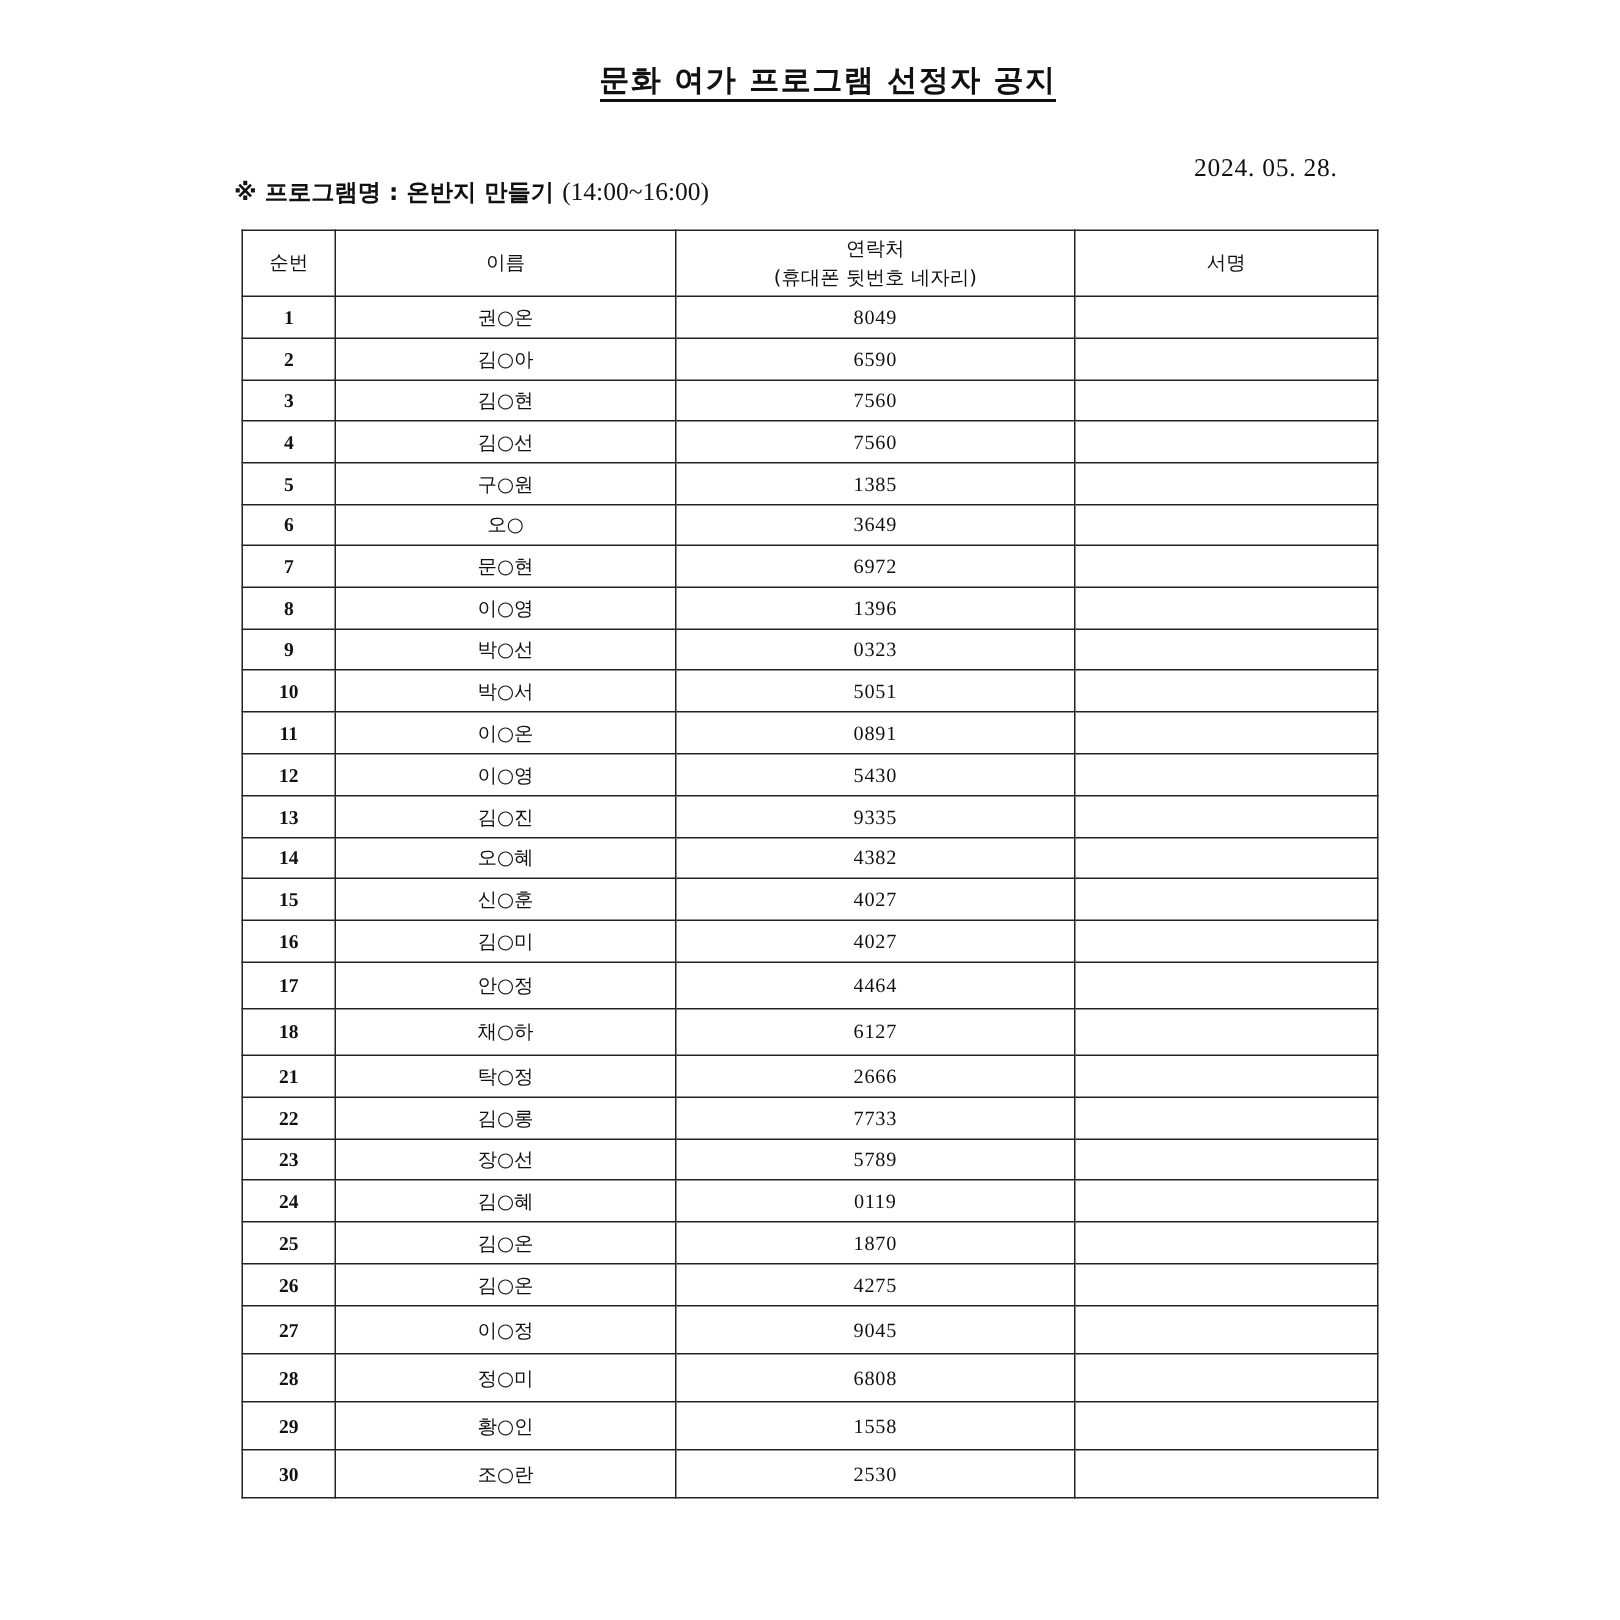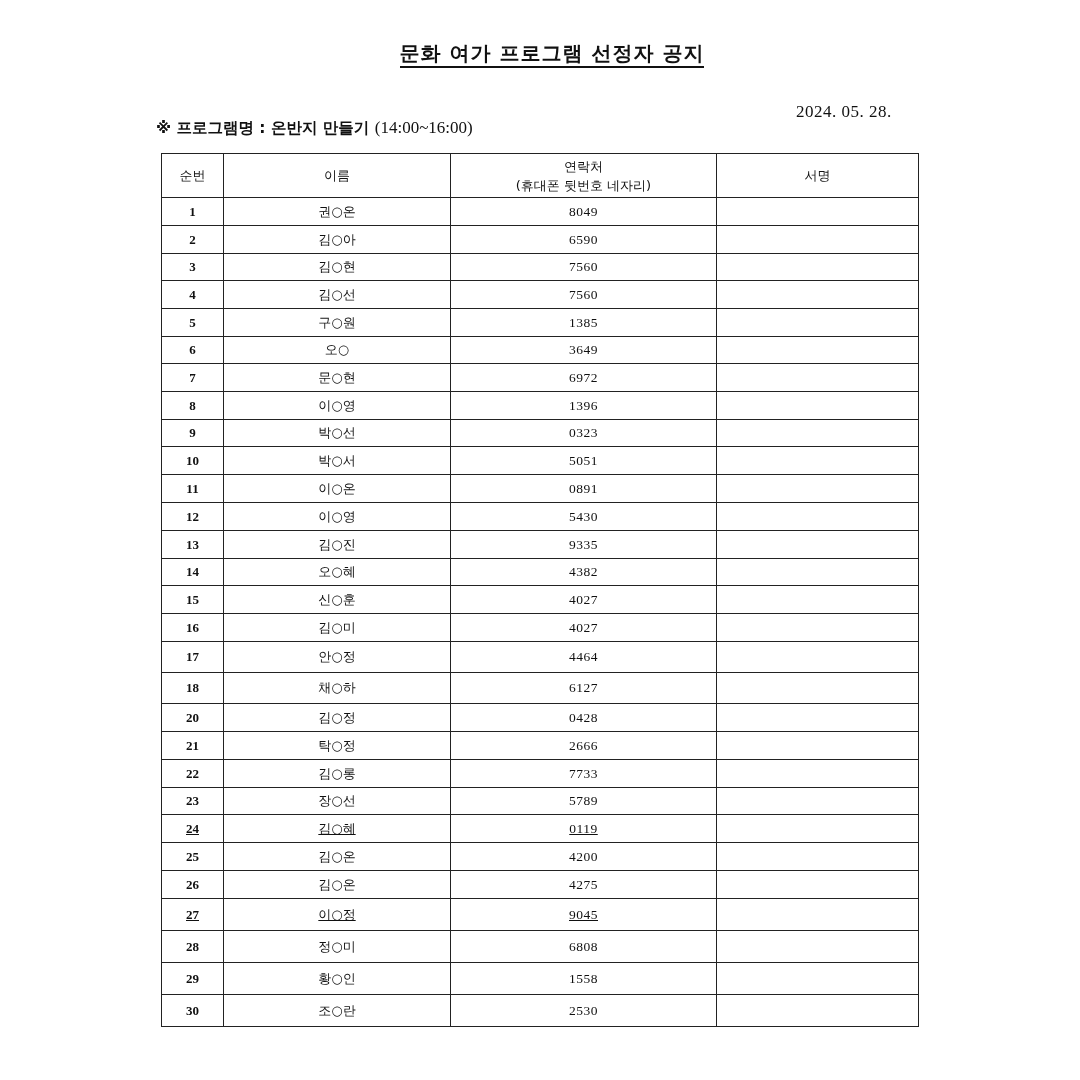--- a/index.html
+++ b/index.html
@@ -154,62 +154,56 @@
         <td class="phone">4464</td>
         <td class="sig"></td>
       </tr>
       <tr style="height: 31px;">
         <td class="num">18</td>
         <td class="name">채○하</td>
         <td class="phone">6127</td>
         <td class="sig"></td>
       </tr>
       <tr style="height: 28px;">
-        <td class="num">20</td>
-        <td class="name">김○정</td>
-        <td class="phone">0428</td>
-        <td class="sig"></td>
-      </tr>
-      <tr style="height: 28px;">
         <td class="num">21</td>
         <td class="name">탁○정</td>
         <td class="phone">2666</td>
         <td class="sig"></td>
       </tr>
       <tr style="height: 28px;">
         <td class="num">22</td>
         <td class="name">김○롱</td>
         <td class="phone">7733</td>
         <td class="sig"></td>
       </tr>
       <tr style="height: 27px;">
         <td class="num">23</td>
         <td class="name">장○선</td>
         <td class="phone">5789</td>
         <td class="sig"></td>
       </tr>
-      <tr style="height: 28px; text-decoration: underline;">
+      <tr style="height: 28px;">
         <td class="num">24</td>
         <td class="name">김○혜</td>
         <td class="phone">0119</td>
         <td class="sig"></td>
       </tr>
       <tr style="height: 28px;">
         <td class="num">25</td>
         <td class="name">김○온</td>
-        <td class="phone">4200</td>
+        <td class="phone">1870</td>
         <td class="sig"></td>
       </tr>
       <tr style="height: 28px;">
         <td class="num">26</td>
         <td class="name">김○온</td>
         <td class="phone">4275</td>
         <td class="sig"></td>
       </tr>
-      <tr style="height: 32px; text-decoration: underline;">
+      <tr style="height: 32px;">
         <td class="num">27</td>
         <td class="name">이○정</td>
         <td class="phone">9045</td>
         <td class="sig"></td>
       </tr>
       <tr style="height: 32px;">
         <td class="num">28</td>
         <td class="name">정○미</td>
         <td class="phone">6808</td>
         <td class="sig"></td>

